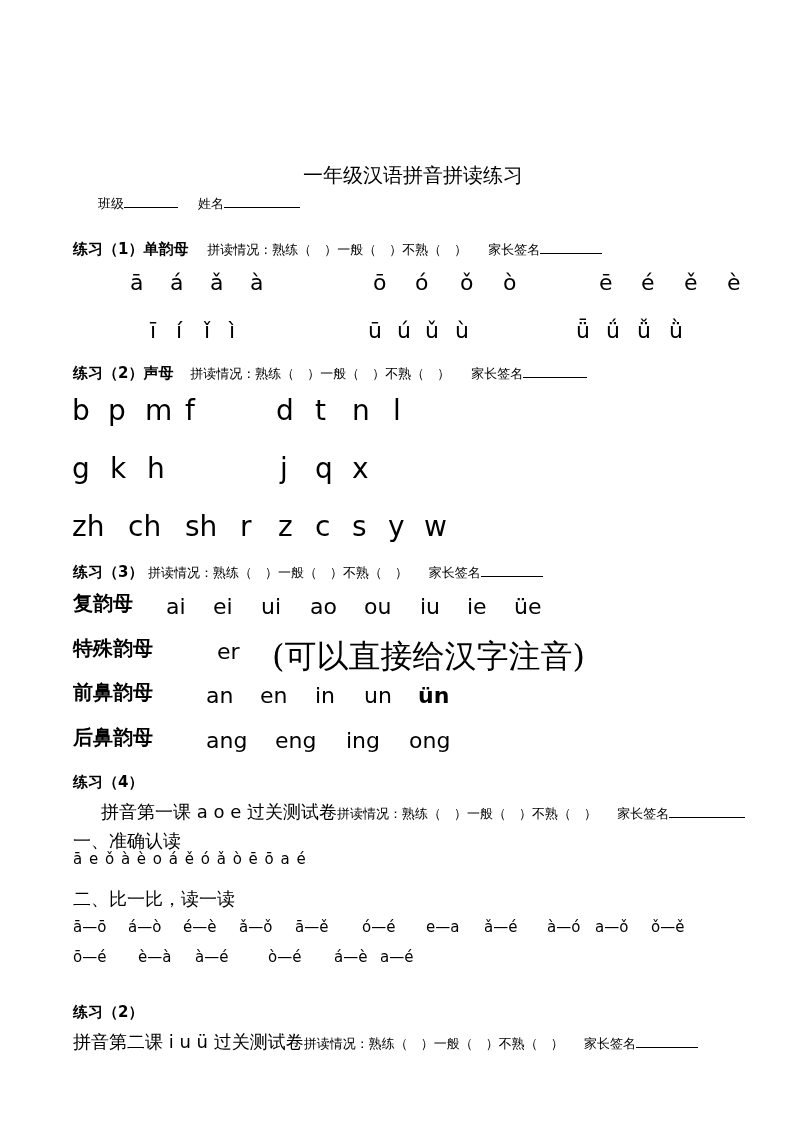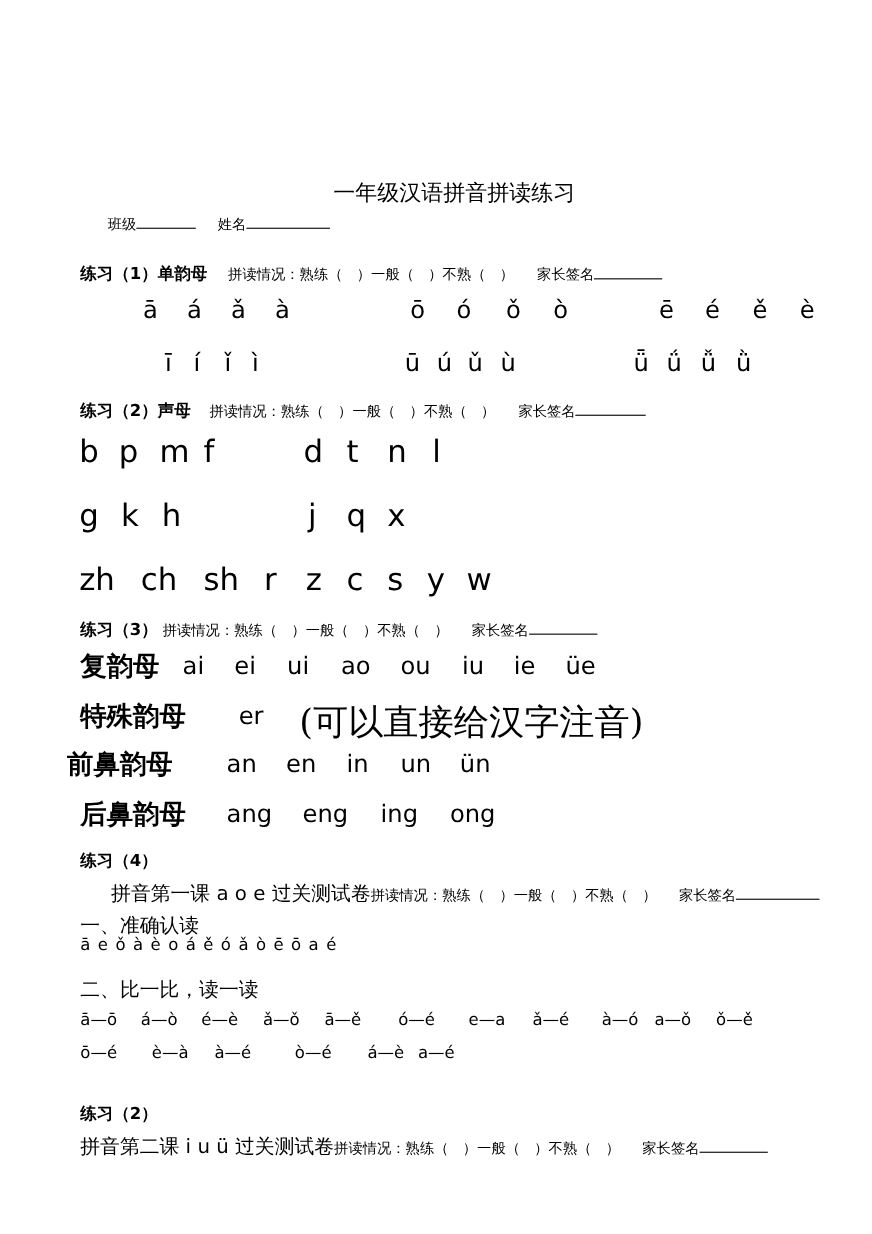--- a/index.html
+++ b/index.html
@@ -7,21 +7,21 @@
   .abs { position:absolute; white-space:nowrap; }
   .title { font-size:20px; }
   .small { font-size:13px; }
   .ex-head { font-size:14px; }
   .ex-head .lbl { font-weight:bold; font-size:15px; }
   .line { display:inline-block; border-bottom:1px solid #000; height:12px; vertical-align:baseline; }
   .tone { font-family:"DejaVu Sans", sans-serif; font-size:22px; }
   .tone span { position:absolute; }
   .cons { font-family:"DejaVu Sans", sans-serif; font-size:28px; }
   .cons span { position:absolute; }
-  .fin-lbl { font-size:24px; font-weight:bold; }
+  .fin-lbl { font-size:20px; font-weight:bold; }
   .fin { font-family:"DejaVu Sans", sans-serif; font-size:22px; }
   .fin span { position:absolute; }
   .h2 { font-size:18px; }
   .mid { font-size:15px; }
   .pairs span { position:absolute; font-size:15px;text-align:right; }
 </style>
 </head>
 <body>
 
 <div class="abs title" style="left:303px;top:162px;">一年级汉语拼音拼读练习</div>
@@ -129,27 +129,27 @@
   </div>
 </div>
 <div class="abs" style="left:0;top:635px;width:793px;height:36px;">
   <span class="abs fin-lbl" style="left:73px;top:0;">特殊韵母</span>
   <div class="fin">
     <span style="left:217px;top:4px">er</span>
     <span style="left:272px;top:0;font-family:'DejaVu Serif',serif;font-size:32px;">(可以直接给汉字注音)</span>
   </div>
 </div>
 <div class="abs" style="left:0;top:679px;width:793px;height:36px;">
-  <span class="abs fin-lbl" style="left:61px;top:0;">前鼻韵母</span>
+  <span class="abs fin-lbl" style="left:73px;top:0;">前鼻韵母</span>
   <div class="fin">
     <span style="left:206px;top:4px">an</span>
     <span style="left:260px;top:4px">en</span>
     <span style="left:315px;top:4px">in</span>
     <span style="left:364px;top:4px">un</span>
-    <span style="left:418px;top:4px;font-weight:normal">ün</span>
+    <span style="left:418px;top:4px;font-weight:bold">ün</span>
   </div>
 </div>
 <div class="abs" style="left:0;top:724px;width:793px;height:36px;">
   <span class="abs fin-lbl" style="left:73px;top:0;">后鼻韵母</span>
   <div class="fin">
     <span style="left:206px;top:4px">ang</span>
     <span style="left:275px;top:4px">eng</span>
     <span style="left:346px;top:4px">ing</span>
     <span style="left:409px;top:4px">ong</span>
   </div>

